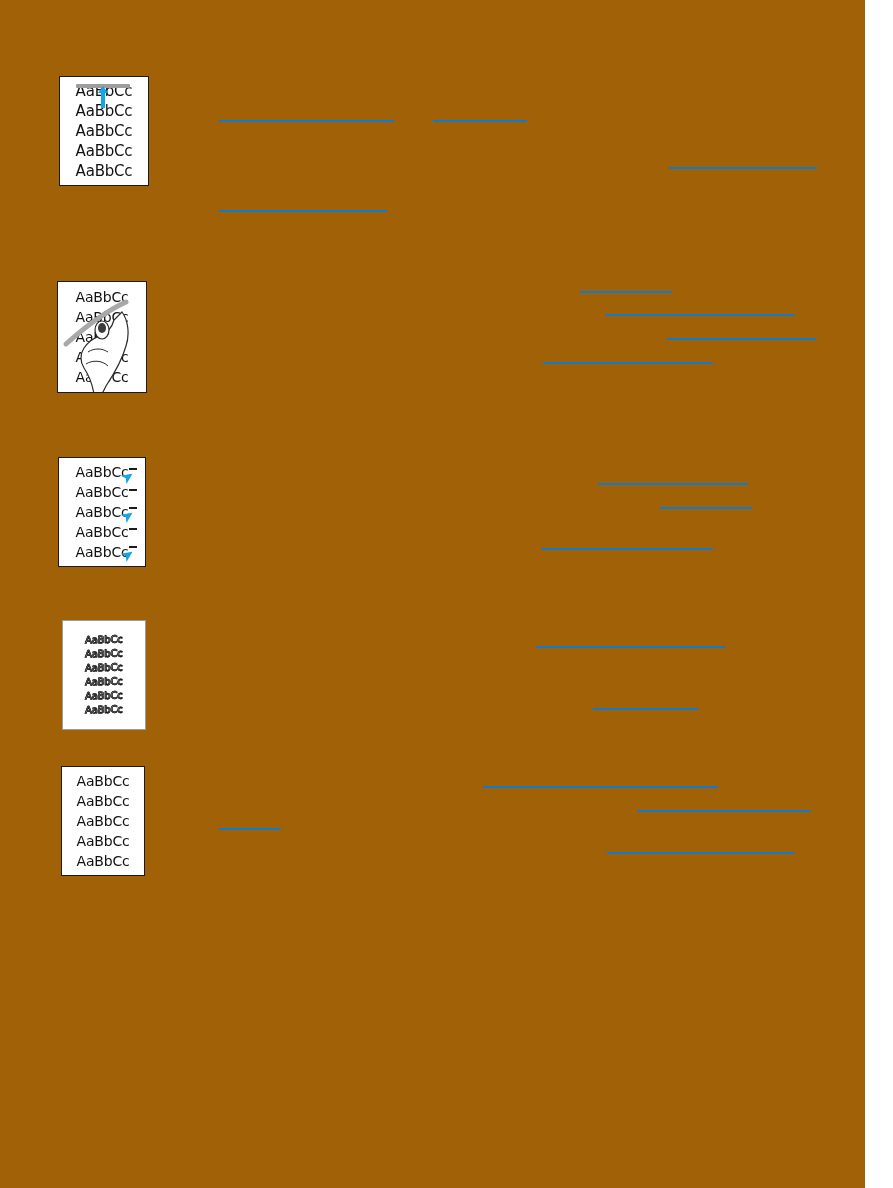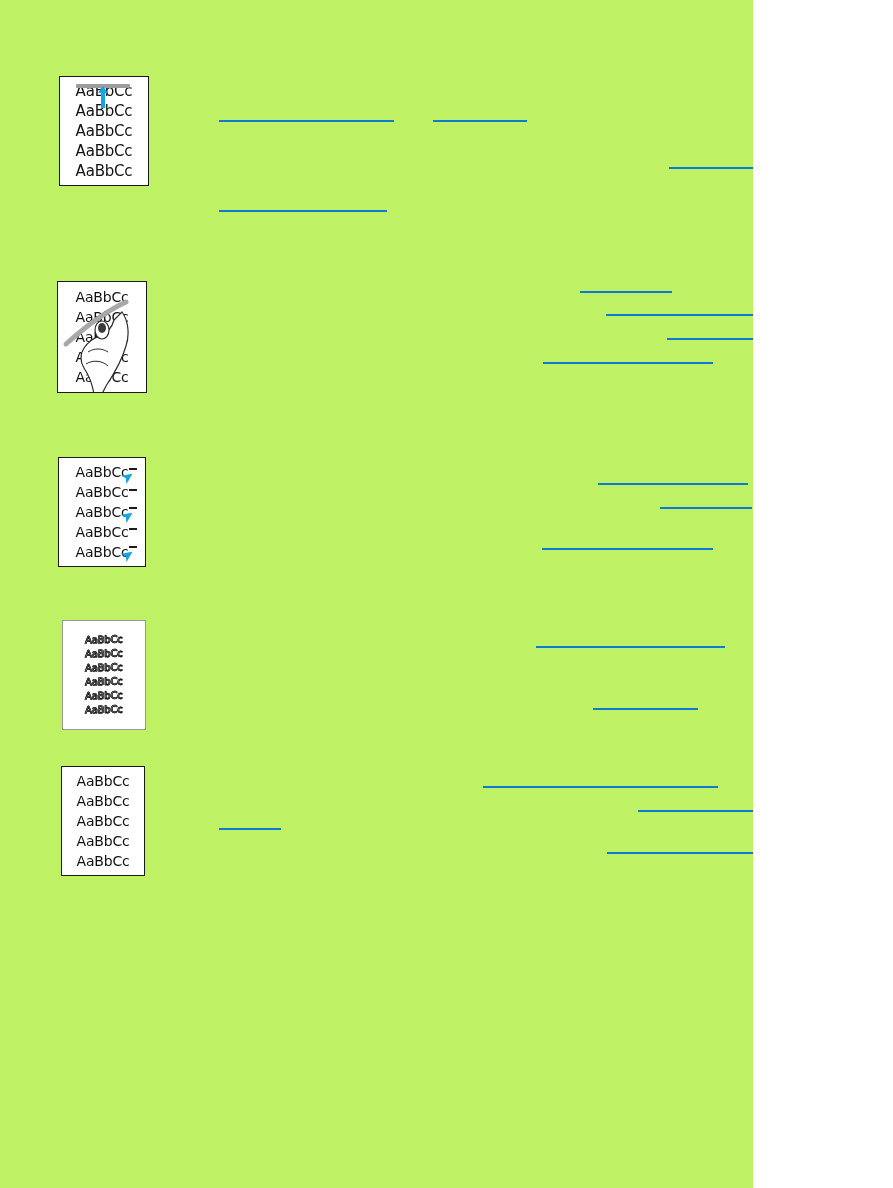--- a/index.html
+++ b/index.html
@@ -7,23 +7,23 @@
     margin: 0;
     padding: 0;
     background: #ffffff;
   }
   body {
     font-family: "Liberation Sans", sans-serif;
     -webkit-font-smoothing: antialiased;
   }
   #page {
     position: relative;
-    width: 753px;
+    width: 865px;
     height: 1188px;
-    background: #bef264;
+    background: #a16207;
     overflow: hidden;
   }
 
   
   .sample {
     position: absolute;
     background: #ffffff;
     box-sizing: border-box;
     overflow: hidden;
   }

